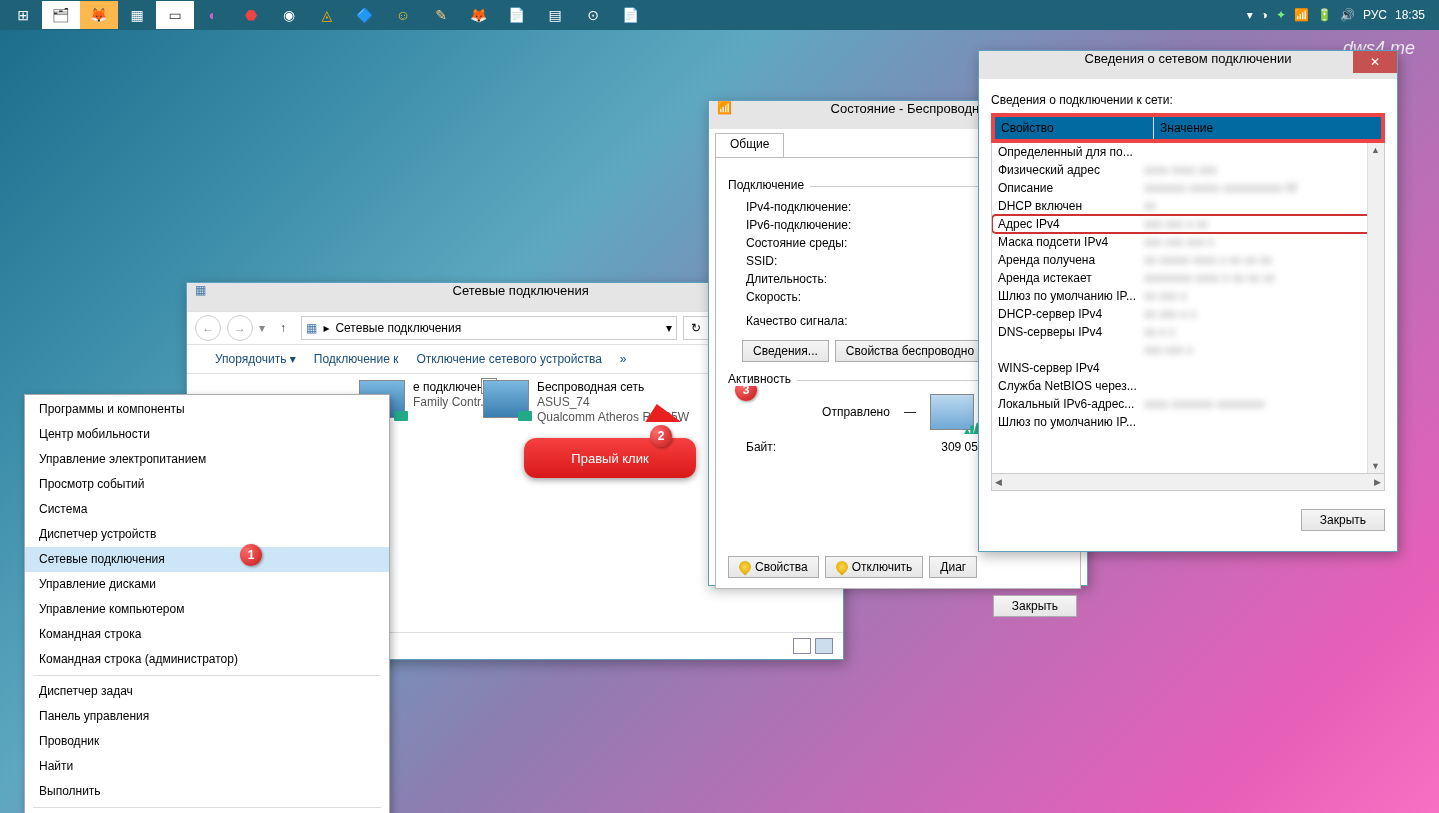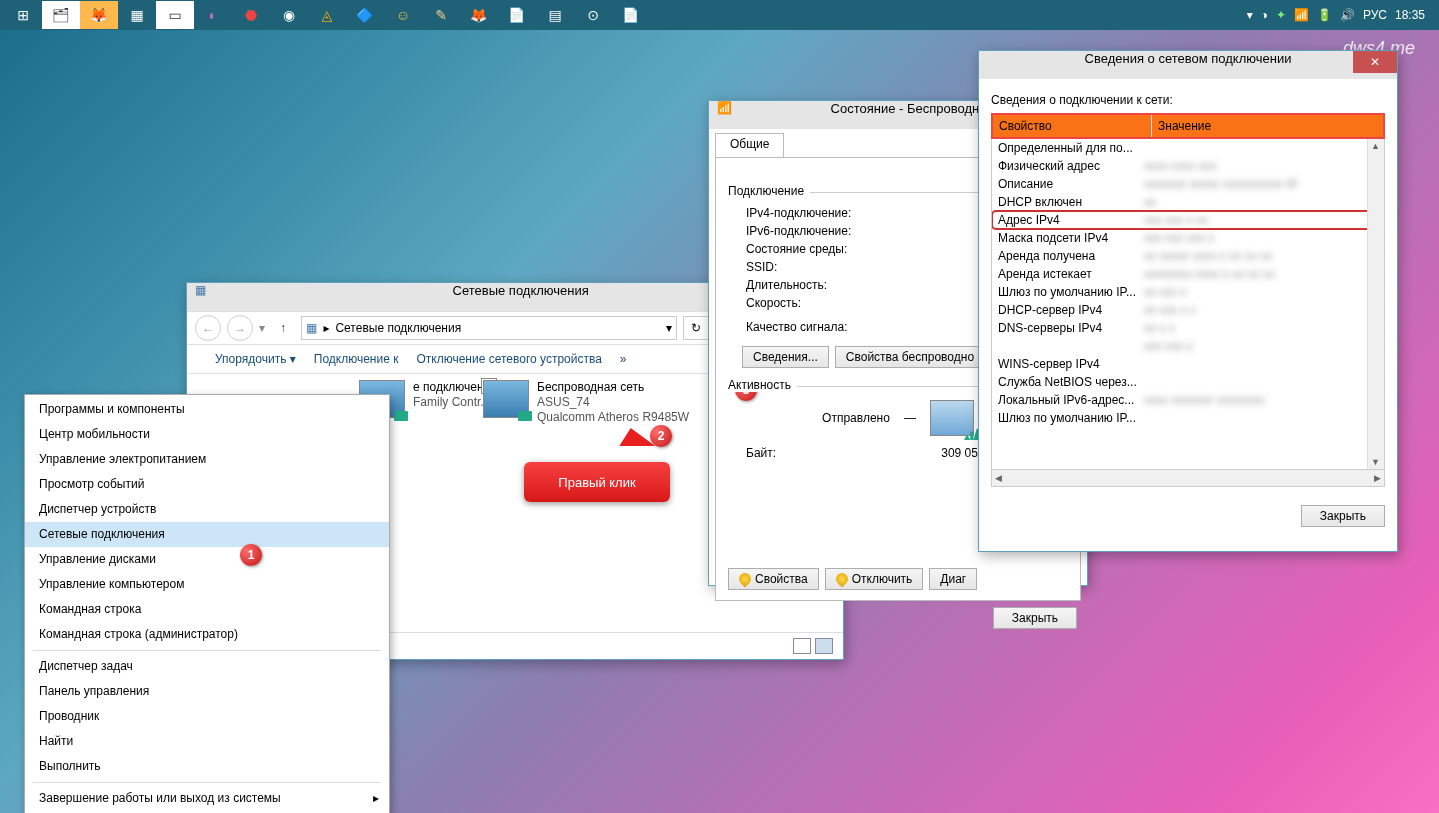--- a/index.html
+++ b/index.html
@@ -39,54 +39,54 @@
 
 .ctxmenu{position:absolute;left:24px;top:394px;width:364px;background:#fff;border:1px solid #aaa;box-shadow:2px 3px 8px rgba(0,0,0,.3);padding:2px 0}
 .ctxmenu .item{padding:4px 14px;line-height:17px;position:relative}
 .ctxmenu .item.sel{background:#cde6f7}
 .ctxmenu .sep{height:1px;background:#ddd;margin:3px 8px}
 .ctxmenu .sub::after{content:"▸";position:absolute;right:10px}
 
 #win-status{left:708px;top:100px;width:378px;height:484px}
 .tabstrip{height:24px;display:flex;padding:4px 6px 0}
 .tab{border:1px solid #bbb;border-bottom:none;padding:3px 14px;background:#fff;font-size:12px}
-.tabbody{border:1px solid #bbb;margin:0 6px 6px;padding:22px 12px;height:398px;position:relative;background:#fff}
+.tabbody{border:1px solid #bbb;margin:0 6px 6px;padding:16px 12px;height:398px;position:relative;background:#fff}
 .group-lbl{position:relative;margin:4px 0 6px}
 .group-lbl span{background:#fff;padding-right:6px;position:relative;z-index:1}
 .group-lbl::after{content:"";position:absolute;left:0;right:0;top:8px;height:1px;background:#ccc}
 .kv{display:flex;padding:2px 0 2px 18px}
 .kv .k{flex:1}
 .btnrow{display:flex;gap:6px;margin:10px 0 4px 14px}
 .wbtn{border:1px solid #adadad;background:linear-gradient(#f5f5f5,#e6e6e6);padding:3px 10px;font-size:12px;display:flex;align-items:center;gap:4px}
 .activity{display:flex;align-items:center;justify-content:center;gap:14px;margin:8px 0}
 .pcicon{width:42px;height:34px;background:linear-gradient(#bcd9ef,#6fa8d6);border:1px solid #888;position:relative}
 .sig{width:16px;height:14px;display:inline-block;background:linear-gradient(to top,#2a8,#2a8);clip-path:polygon(0 100%,20% 60%,40% 100%,40% 40%,60% 40%,60% 100%,80% 20%,100% 20%,100% 100%)}
 .statusfooter{display:flex;gap:6px;position:absolute;bottom:10px;left:12px}
 .shield{width:12px;height:12px;display:inline-block;background:radial-gradient(#ffd54a,#d9a400);border-radius:50% 50% 50% 0;transform:rotate(-45deg)}
 .closerow{display:flex;justify-content:flex-end;padding:0 10px 8px}
 
 #win-details{left:978px;top:50px;width:418px;height:500px;z-index:10}
 #win-details .body{padding:8px 12px}
-.listhead{display:flex;border:2px solid #ef4444;background:#f97316}
+.listhead{display:flex;border:4px solid #ef4444;background:#0369a1}
 .listhead div{padding:4px 6px;border-right:1px solid #ddd}
 .listhead div:first-child{width:146px}
 .listhead div:last-child{flex:1;border-right:none}
 .listbody{border:1px solid #ccc;border-top:none;height:330px;overflow:hidden;position:relative}
 .lr{display:flex;padding:1px 6px;line-height:16px}
 .lr .p{width:146px;white-space:nowrap;overflow:hidden;text-overflow:ellipsis}
 .lr .v{flex:1;color:#999;filter:blur(3px)}
 .lr.hl{outline:2px solid #d03030;outline-offset:-1px;border-radius:4px}
 .lr.hl .p{color:#000}
 .scrolly{position:absolute;right:0;top:0;bottom:0;width:16px;background:#f0f0f0;border-left:1px solid #ddd}
 .scrolly::before{content:"▲";position:absolute;top:2px;left:3px;font-size:9px;color:#666}
 .scrolly::after{content:"▼";position:absolute;bottom:2px;left:3px;font-size:9px;color:#666}
 .scrollx{height:16px;background:#f0f0f0;border:1px solid #ccc;border-top:none;display:flex;justify-content:space-between;padding:0 3px;font-size:9px;color:#666;align-items:center}
 
 .badge{position:absolute;width:22px;height:22px;border-radius:50%;background:radial-gradient(circle at 30% 30%,#ff6b6b,#c21818);color:#fff;display:flex;align-items:center;justify-content:center;font-size:12px;font-weight:bold;box-shadow:1px 1px 3px rgba(0,0,0,.4)}
-.callout{position:absolute;left:524px;top:462px;width:146px;height:40px;background:linear-gradient(#f74040,#d81818);border-radius:6px;color:#fff;display:flex;align-items:center;justify-content:center;font-size:13px;box-shadow:0 2px 6px rgba(0,0,0,.4)}
+.callout{position:absolute;left:524px;top:438px;width:172px;height:40px;background:linear-gradient(#f74040,#d81818);border-radius:12px;color:#fff;display:flex;align-items:center;justify-content:center;font-size:13px;box-shadow:0 2px 6px rgba(0,0,0,.4)}
 .callout::before{content:"";position:absolute;top:-34px;right:18px;border:18px solid transparent;border-bottom-color:#e82020;border-top:none;transform:skewX(20deg)}
 .sigicon{color:#1a8a1a;font-size:12px;margin-right:6px}
 </style>
 </head>
 <body>
 
 <div class="taskbar">
   <div class="tb-btn">⊞</div>
   <div class="tb-btn active">🗂</div>
   <div class="tb-btn active2">🦊</div>
@@ -171,20 +171,21 @@
       <div class="vicon" style="background:#cde"></div>
     </div>
   </div>
 </div>
 
 <div class="ctxmenu">
   <div class="item">Программы и компоненты</div>
   <div class="item">Центр мобильности</div>
   <div class="item">Управление электропитанием</div>
   <div class="item">Просмотр событий</div>
+  <div class="item">Система</div>
   <div class="item">Диспетчер устройств</div>
   <div class="item sel">Сетевые подключения</div>
   <div class="item">Управление дисками</div>
   <div class="item">Управление компьютером</div>
   <div class="item">Командная строка</div>
   <div class="item">Командная строка (администратор)</div>
   <div class="sep"></div>
   <div class="item">Диспетчер задач</div>
   <div class="item">Панель управления</div>
   <div class="item">Проводник</div>

